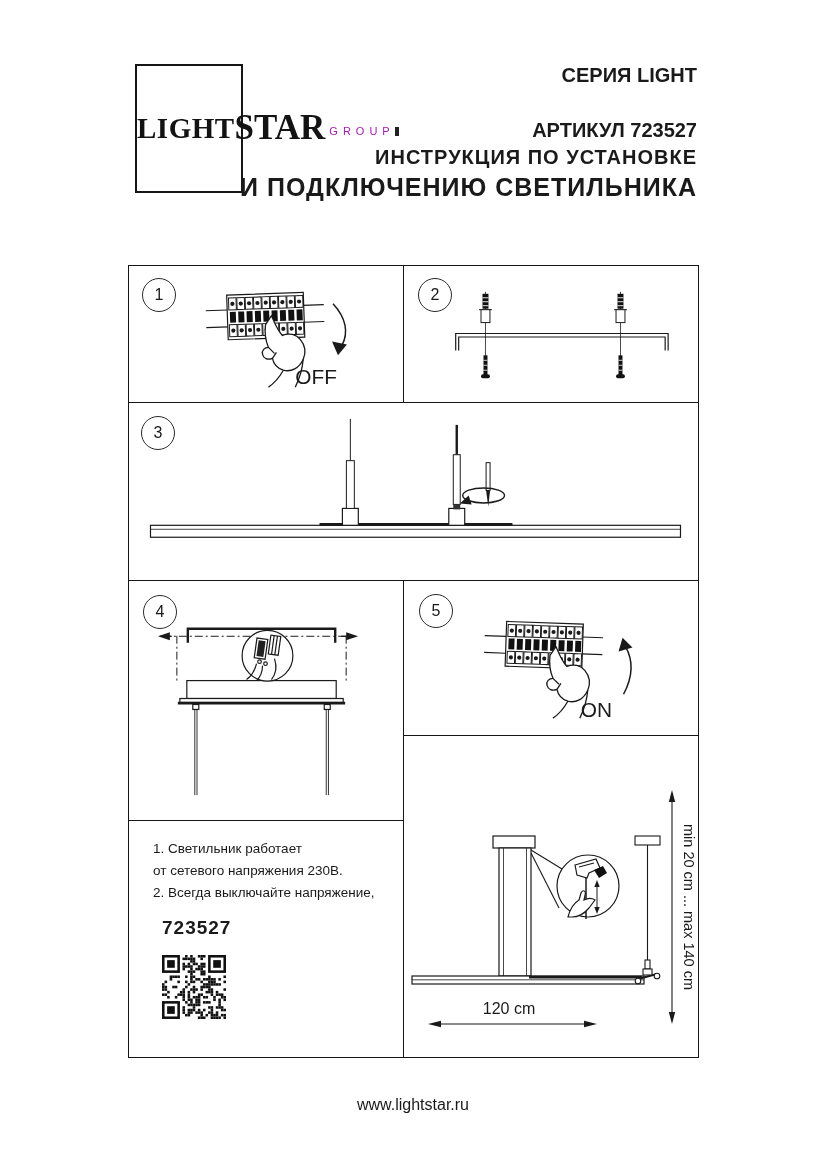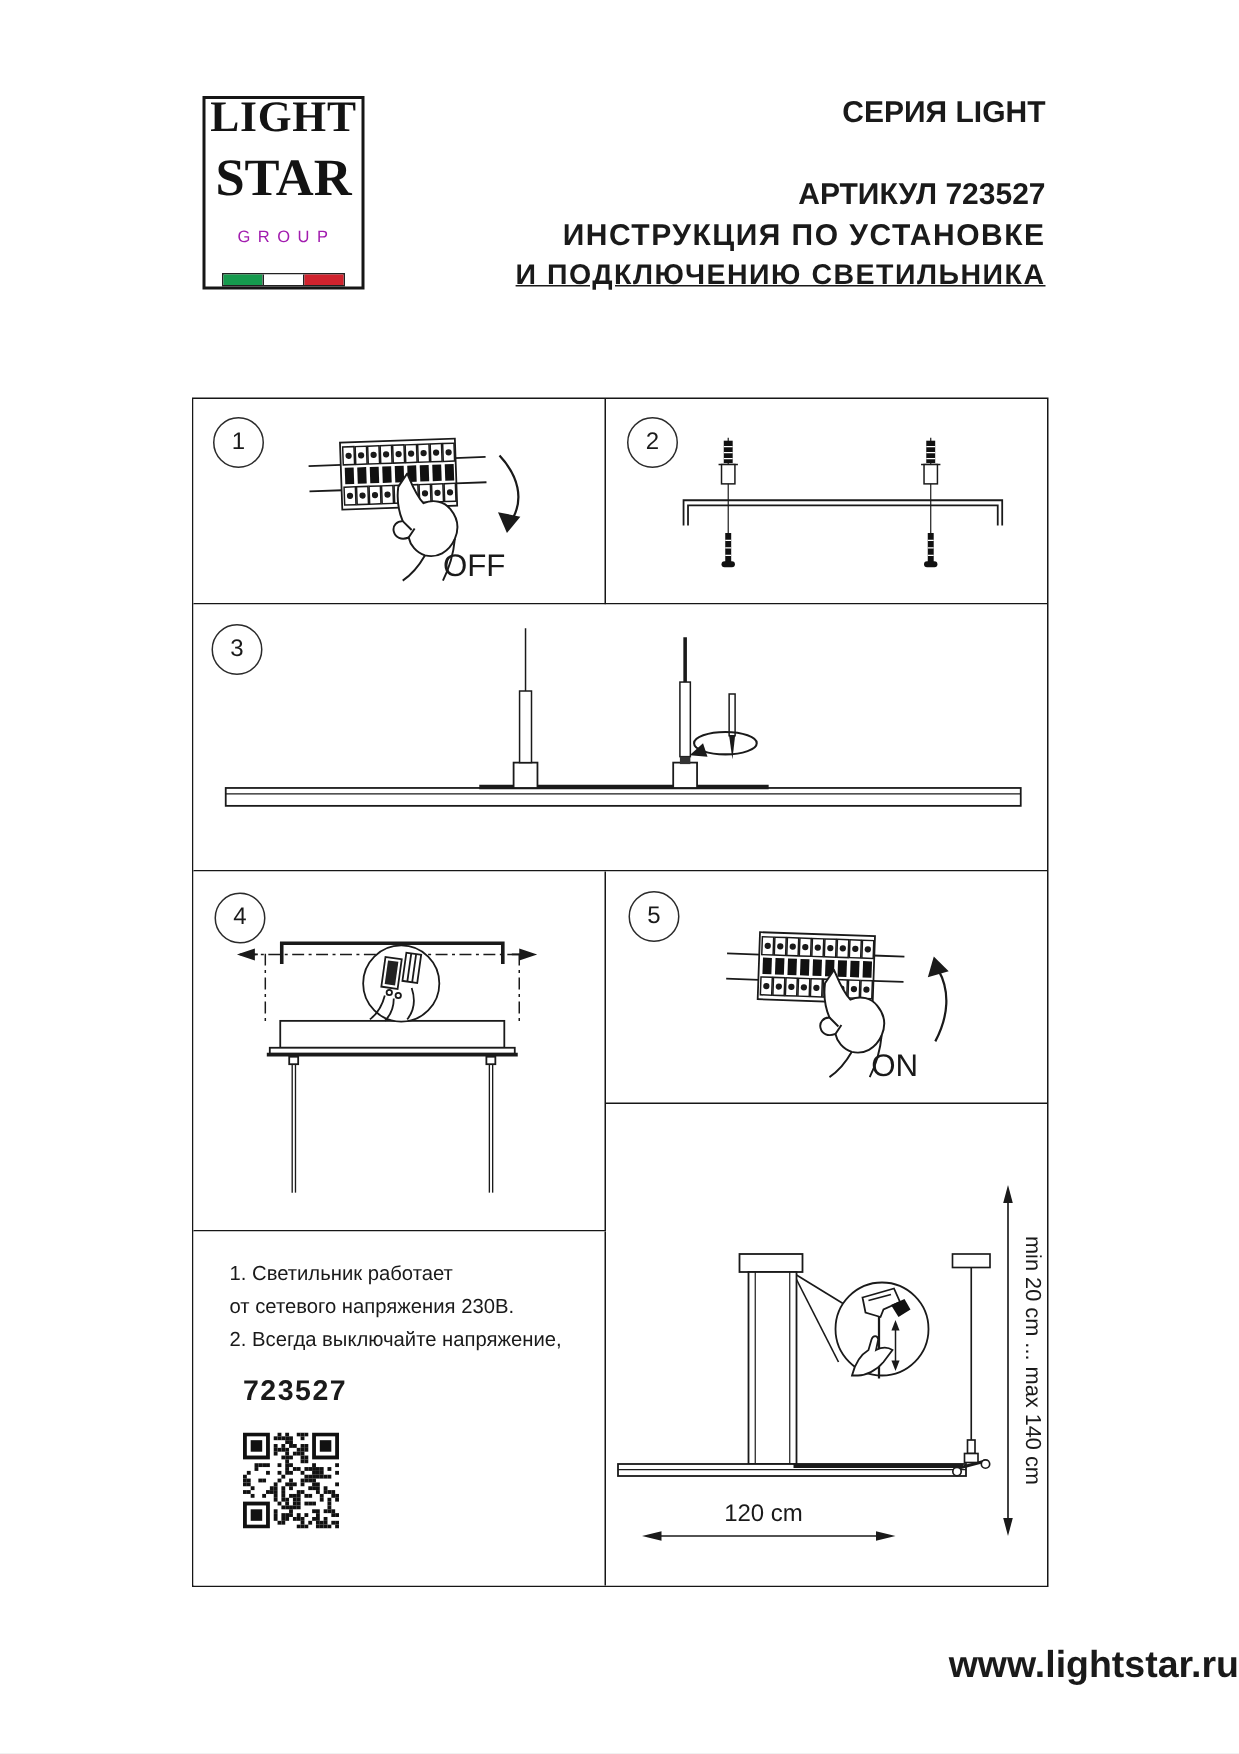--- a/index.html
+++ b/index.html
@@ -1,47 +1,47 @@
 <!DOCTYPE html>
 <html><head>
 <meta charset="utf-8">
 <style>
   html,body{margin:0;padding:0;background:#e8e8e8;}
   .page{position:relative;width:826px;height:1169px;background:#ffffff;margin:0 auto;
         font-family:"Liberation Sans",sans-serif;color:#1a1a1a;overflow:hidden;}
   
   .logo-box{position:absolute;left:135px;top:64px;width:104px;height:125px;border:2px solid #161616;
-            display:flex;flex-direction:column;align-items:center;justify-content:space-between;background:#fff;}
+            display:flex;flex-direction:row;align-items:center;justify-content:space-between;background:#fff;}
   .logo-word{font-family:"Liberation Serif",serif;font-weight:700;line-height:0.88;color:#131313;}
   .logo-word.l1{font-size:29px;letter-spacing:0.5px;}
   .logo-word.l2{font-size:35px;}
   .logo-group{font-size:11px;letter-spacing:5px;margin:4px 0 0 4px;color:#a21caf;}
   .flag{width:82px;height:9px;border:1px solid #222;display:flex;margin-top:5px;box-sizing:border-box;}
   .flag>div{flex:1;}
   .flag>div.mid{border-left:1px solid #222;border-right:1px solid #222;}
   
   .hdr{position:absolute;right:129px;font-weight:bold;white-space:nowrap;text-align:right;}
   .hdr-series{top:64px;font-size:20px;}
   .hdr-article{top:92px;font-size:20px;margin-top:27px;}
   .hdr-inst1{top:146px;font-size:20px;letter-spacing:1px;}
-  .hdr-inst2{top:173px;font-size:19px;letter-spacing:1px;text-decoration:underline;}
+  .hdr-inst2{top:173px;font-size:25px;letter-spacing:1px;}
   
   .grid{position:absolute;left:128px;top:265px;width:569px;height:791px;border:1.5px solid #161616;background:#fff;}
   .panel{position:absolute;background:#fff;box-sizing:border-box;}
   .br{border-right:1.4px solid #161616;}
   .bb{border-bottom:1.4px solid #161616;}
   .badge{position:absolute;width:32px;height:32px;border:1.5px solid #2b2b2b;border-radius:50%;
          display:flex;align-items:center;justify-content:center;font-size:16px;background:#fff;z-index:2;}
   svg.diagram{position:absolute;left:0;top:0;width:100%;height:100%;display:block;}
   
   .notes-body{position:absolute;left:24px;top:17px;font-size:13.5px;line-height:22px;}
   .notes-article{position:absolute;left:33px;top:96px;font-size:19px;font-weight:bold;letter-spacing:1px;}
   .qr{position:absolute;left:33px;top:134px;width:64px;height:64px;}
   
-  .footer{position:absolute;left:0;right:0;top:1096px;text-align:right;font-size:25px;font-weight:bold;}
+  .footer{position:absolute;left:0;right:0;top:1096px;text-align:center;font-size:16px;font-weight:normal;}
   .ln{stroke:#1a1a1a;fill:none;}
   text{fill:#1a1a1a;font-family:"Liberation Sans",sans-serif;}
 </style>
 </head>
 <body>
 
 <svg width="0" height="0" style="position:absolute" aria-hidden="true">
   <defs>
     <g id="bmod-g">
       <rect x="0" y="0" width="7.6" height="12" fill="#fff" stroke="#1a1a1a" stroke-width="1"></rect>

